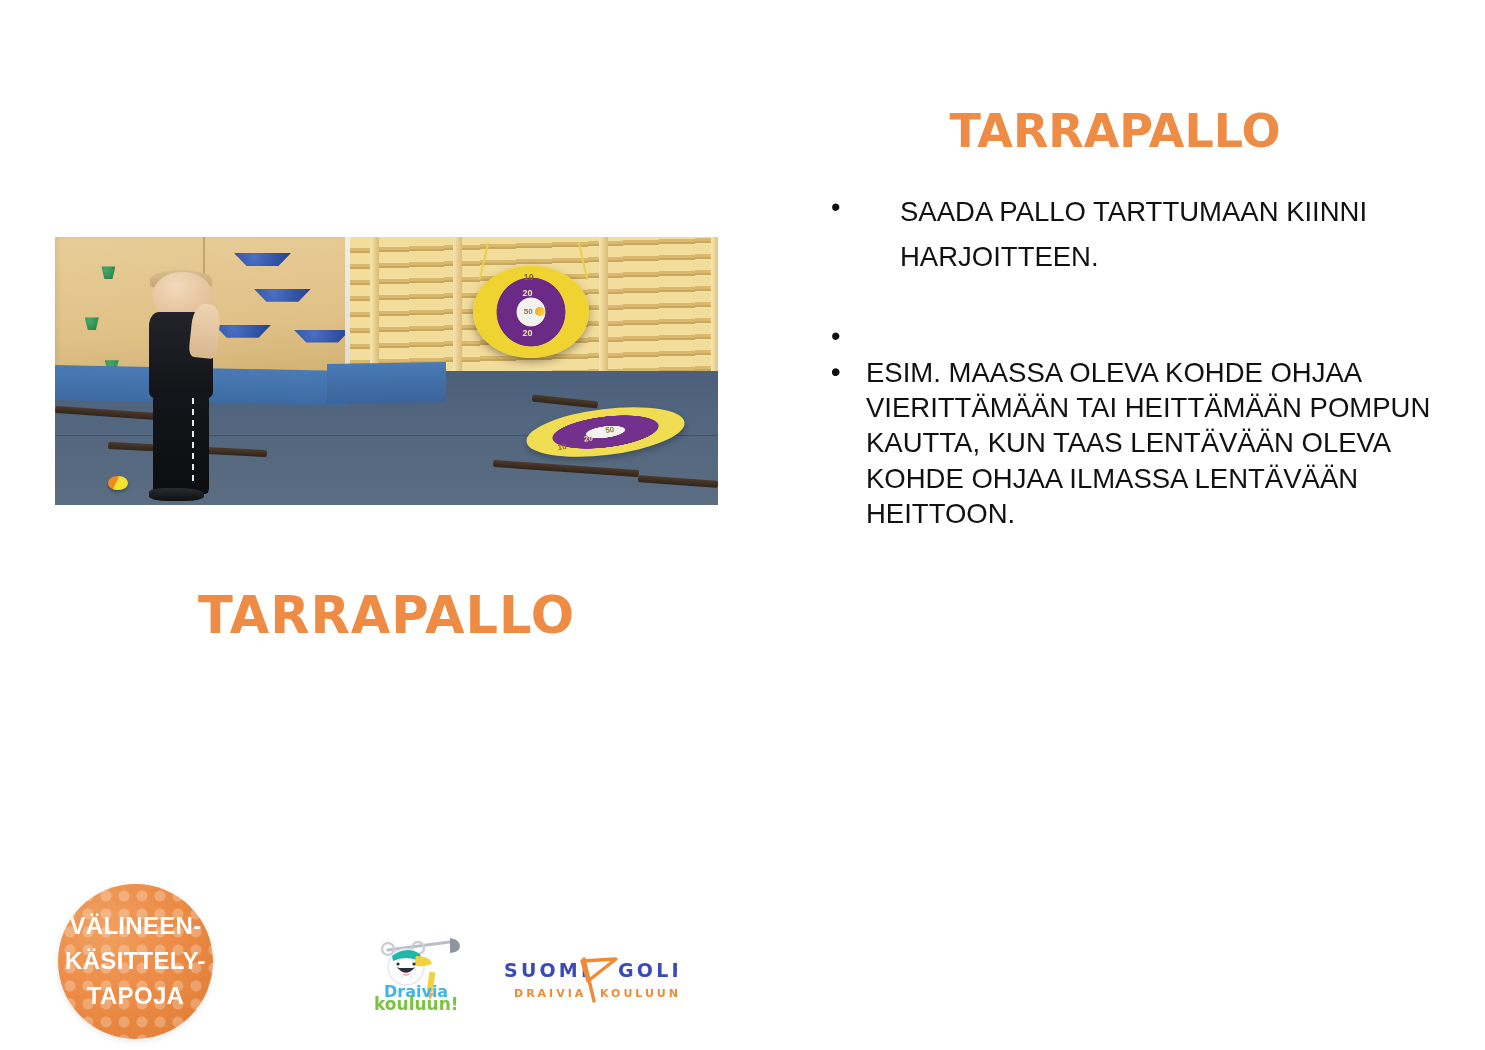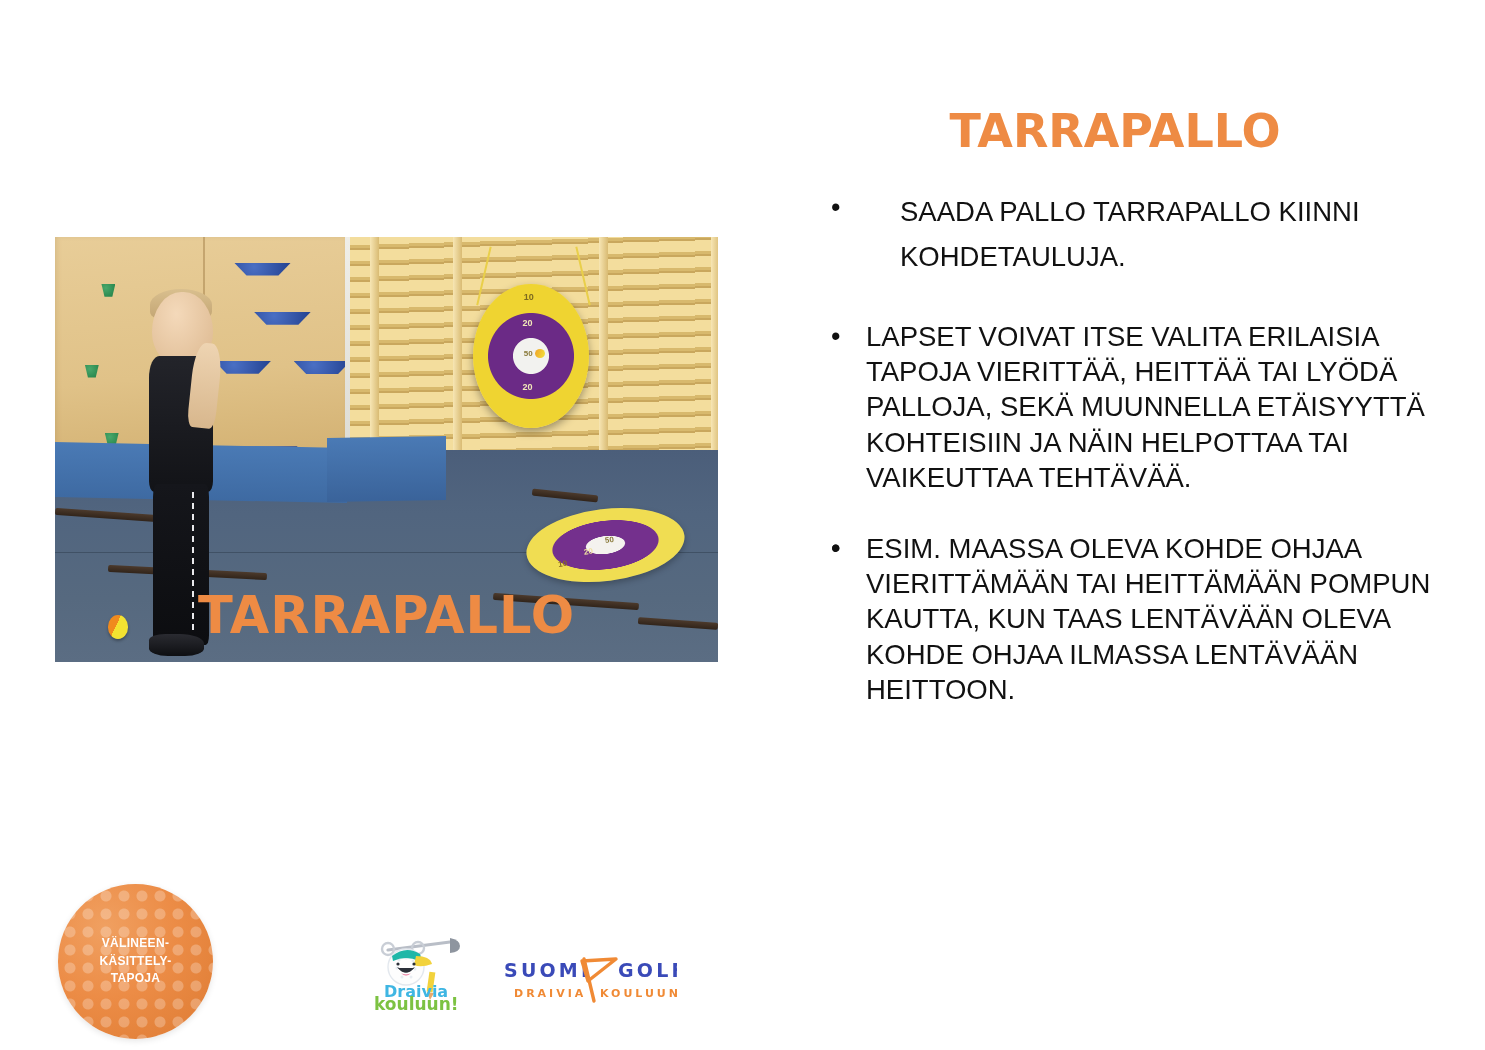--- a/index.html
+++ b/index.html
@@ -9,21 +9,21 @@
     font-family:"Liberation Sans", sans-serif;
     overflow:hidden;
     position:relative;
   }
   .slide{position:absolute;inset:0;background:#fff;}
 
   
   .left-col{position:absolute;left:0;top:0;width:745px;height:1050px;}
 
   .photo-frame{
-    position:absolute;left:55px;top:237px;width:663px;height:425px;
+    position:absolute;left:55px;top:237px;width:663px;height:268px;
     overflow:hidden;background:#5a6a80;
   }
   .photo{position:absolute;inset:0;}
 
   
   .ph-wall{position:absolute;left:0;top:0;width:100%;height:52%;
     background:linear-gradient(180deg,#e3c78f 0%,#dfc086 55%,#d6b67c 100%);}
   .ph-climbwall{position:absolute;left:0;top:0;width:44.5%;height:52.5%;
     background:linear-gradient(175deg,#e8cd98 0%,#e0c288 60%,#d2b071 100%);
     border-right:2px solid #c5a263;box-shadow:inset 0 -3px 6px rgba(120,90,40,.25);}
@@ -113,21 +113,21 @@
   
   .badge{
     position:absolute;left:58px;top:884px;width:155px;height:155px;border-radius:50%;
     background:
       radial-gradient(circle at 12px 12px, rgba(255,255,255,.25) 0 5px, transparent 6px) 0 0/18px 18px,
       radial-gradient(circle at 30% 28%, #f0a061 0%, #ec8c46 45%, #dd7b33 100%);
     display:flex;align-items:center;justify-content:center;
     box-shadow:0 2px 6px rgba(0,0,0,.10);
   }
   .badge-text{
-    color:#ffffff;font-weight:bold;font-size:12px;line-height:1.45;
+    color:#ffffff;font-weight:bold;font-size:24px;line-height:1.45;
     text-align:center;letter-spacing:.3px;
     font-family:"Liberation Sans", sans-serif;
   }
 
   
   .logo-draivia{position:absolute;left:362px;top:934px;width:112px;height:80px;}
   .logo-suomi{position:absolute;left:502px;top:955px;width:175px;height:52px;}
 
   
   .right-col{position:absolute;left:745px;top:0;width:740px;height:1050px;}
@@ -281,29 +281,28 @@
   </div>
 
   <div class="right-col">
 
     <div class="title">TARRAPALLO</div>
 
     <div class="bullets">
 
       <div class="b b1">
         <span class="dot">•</span>
-        <span class="cont">SAADA PALLO TARRAPALLO KIINNI</span>
-        <span class="cont">KOHDETAULUJA.</span>
+        <span class="cont">SAADA PALLO TARTTUMAAN KIINNI</span>
+        <span class="cont">HARJOITTEEN.</span>
       </div>
 
       <div class="gap-lg"></div>
 
       <div class="b bn">
         <span class="dot">•</span>
-        <span>LAPSET VOIVAT ITSE VALITA ERILAISIA TAPOJA VIERITTÄÄ, HEITTÄÄ TAI LYÖDÄ PALLOJA, SEKÄ MUUNNELLA ETÄISYYTTÄ KOHTEISIIN JA NÄIN HELPOTTAA TAI VAIKEUTTAA TEHTÄVÄÄ.</span>
       </div>
 
       <div class="gap-md"></div>
 
       <div class="b bn">
         <span class="dot">•</span>
       </div>
 
       <div class="gap-sm"></div>
 

